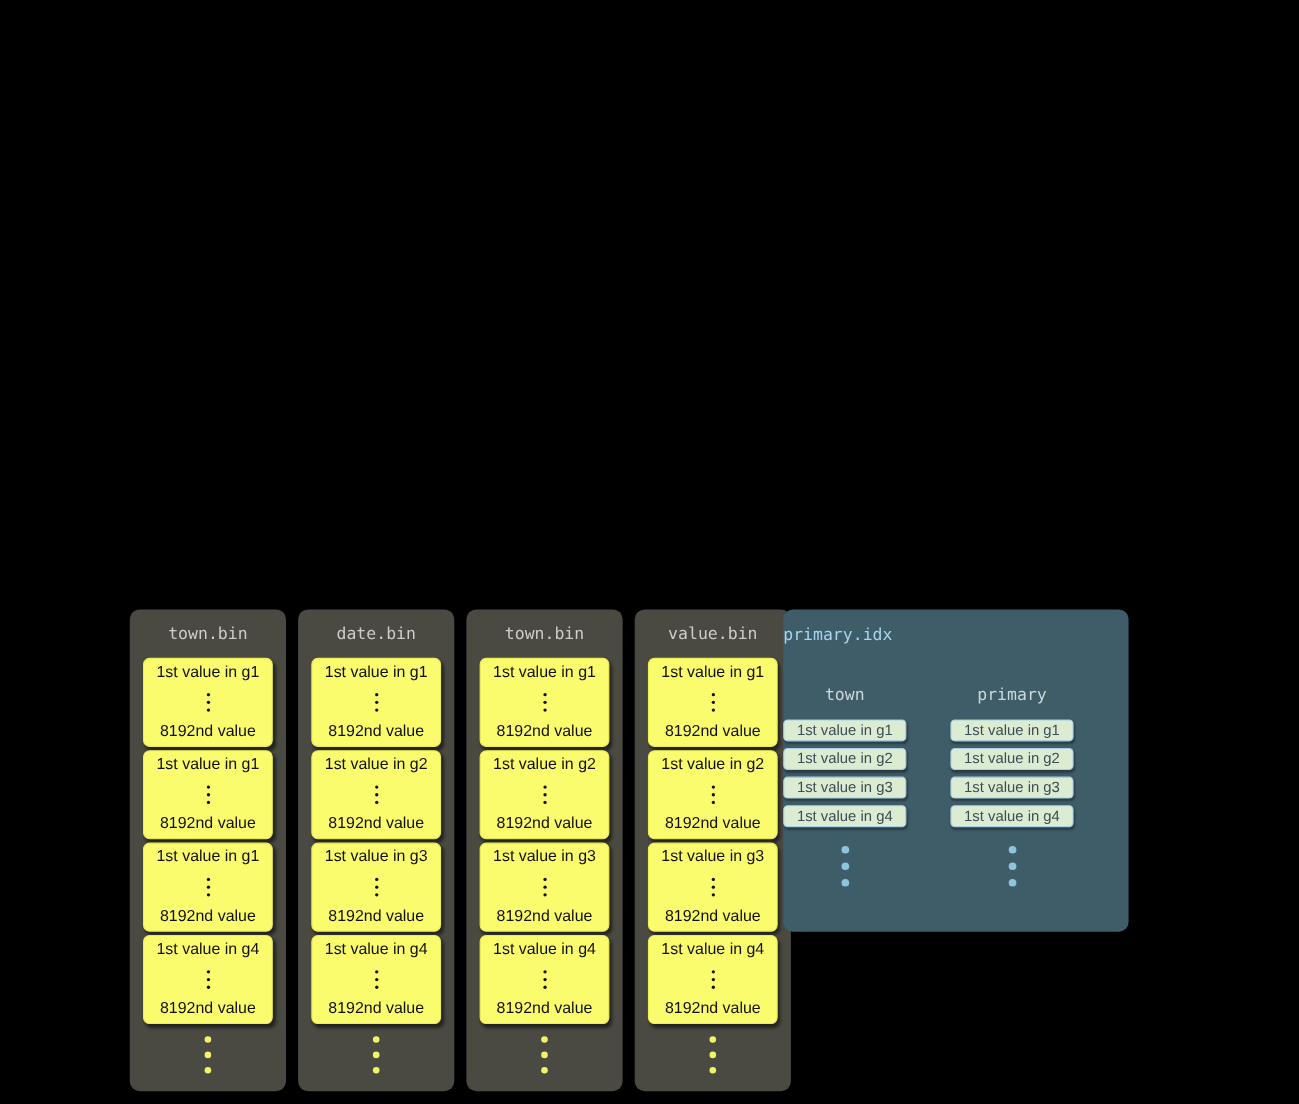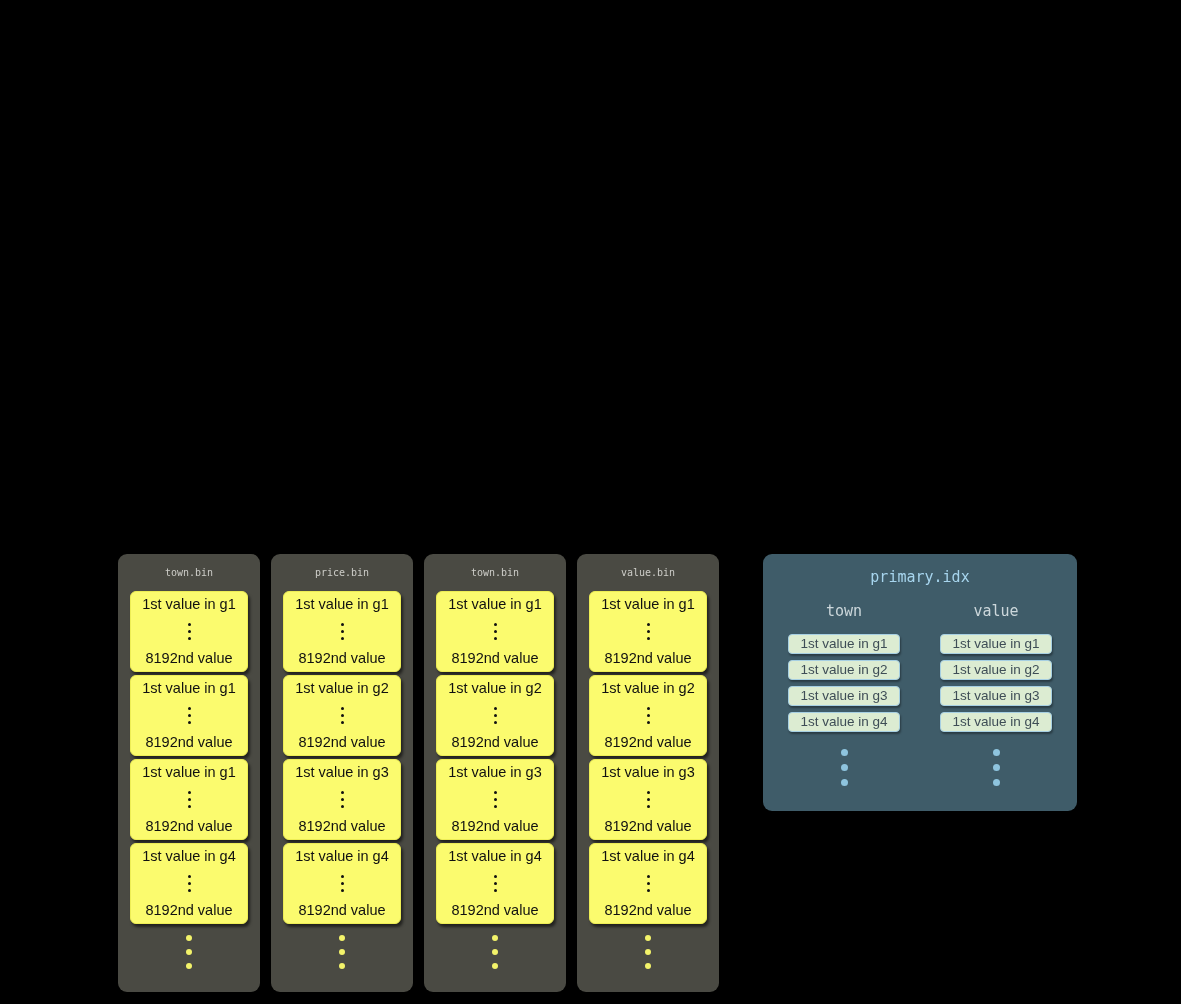--- a/index.html
+++ b/index.html
@@ -40,21 +40,21 @@
     height: 438px;
     background: var(--bin-panel);
     border-radius: 9px;
     display: flex;
     flex-direction: column;
     align-items: center;
     padding-top: 13px;
   }
   .bin-title {
     font-family: "DejaVu Sans Mono", "Liberation Mono", monospace;
-    font-size: 10px;
+    font-size: 15px;
     color: var(--bin-title);
     margin-bottom: 13px;
   }
   .granules {
     width: 118px;
     display: flex;
     flex-direction: column;
     gap: 3px;
   }
   .granule {
@@ -93,40 +93,40 @@
   }
   .more-dots i {
     width: 6px;
     height: 6px;
     border-radius: 50%;
   }
   .more-dots.yellow i { background: var(--dot-yellow); }
   .more-dots.blue i { background: var(--dot-blue); width: 7px; height: 7px; }
   .idx-panel {
     position: absolute;
-    left: 763px;
+    left: 712px;
     top: 554px;
     width: 314px;
-    height: 257px;
+    height: 293px;
     background: var(--idx-panel);
     border-radius: 9px;
     display: flex;
     flex-direction: column;
-    align-items: center;
+    align-items: flex-start;
     padding-top: 14px;
   }
   .idx-title {
     font-family: "DejaVu Sans Mono", "Liberation Mono", monospace;
     font-size: 15px;
     color: var(--idx-title);
   }
   .idx-cols {
     display: flex;
     gap: 40px;
-    margin-top: 16px;
+    margin-top: 36px;
   }
   .idx-col {
     display: flex;
     flex-direction: column;
     align-items: center;
   }
   .idx-header {
     font-family: "DejaVu Sans Mono", "Liberation Mono", monospace;
     font-size: 15px;
     color: var(--idx-header);
@@ -195,21 +195,21 @@
         </div>
       </div>
       <div class="more-dots yellow">
           <i></i>
           <i></i>
           <i></i>
         </div>
     </div>
 
     <div class="bin-col">
-      <div class="bin-title">price.bin</div>
+      <div class="bin-title">date.bin</div>
       <div class="granules">
         <div class="granule">
           <span>1st value in g1</span>
           <span class="vdots">
               <i></i>
               <i></i>
               <i></i>
             </span>
           <span>8192nd value</span>
         </div>
@@ -355,21 +355,21 @@
         <div class="chip">1st value in g3</div>
         <div class="chip">1st value in g4</div>
         <div class="more-dots blue">
             <i></i>
             <i></i>
             <i></i>
           </div>
       </div>
 
       <div class="idx-col">
-        <div class="idx-header">value</div>
+        <div class="idx-header">primary</div>
         <div class="chip">1st value in g1</div>
         <div class="chip">1st value in g2</div>
         <div class="chip">1st value in g3</div>
         <div class="chip">1st value in g4</div>
         <div class="more-dots blue">
             <i></i>
             <i></i>
             <i></i>
           </div>
       </div>

